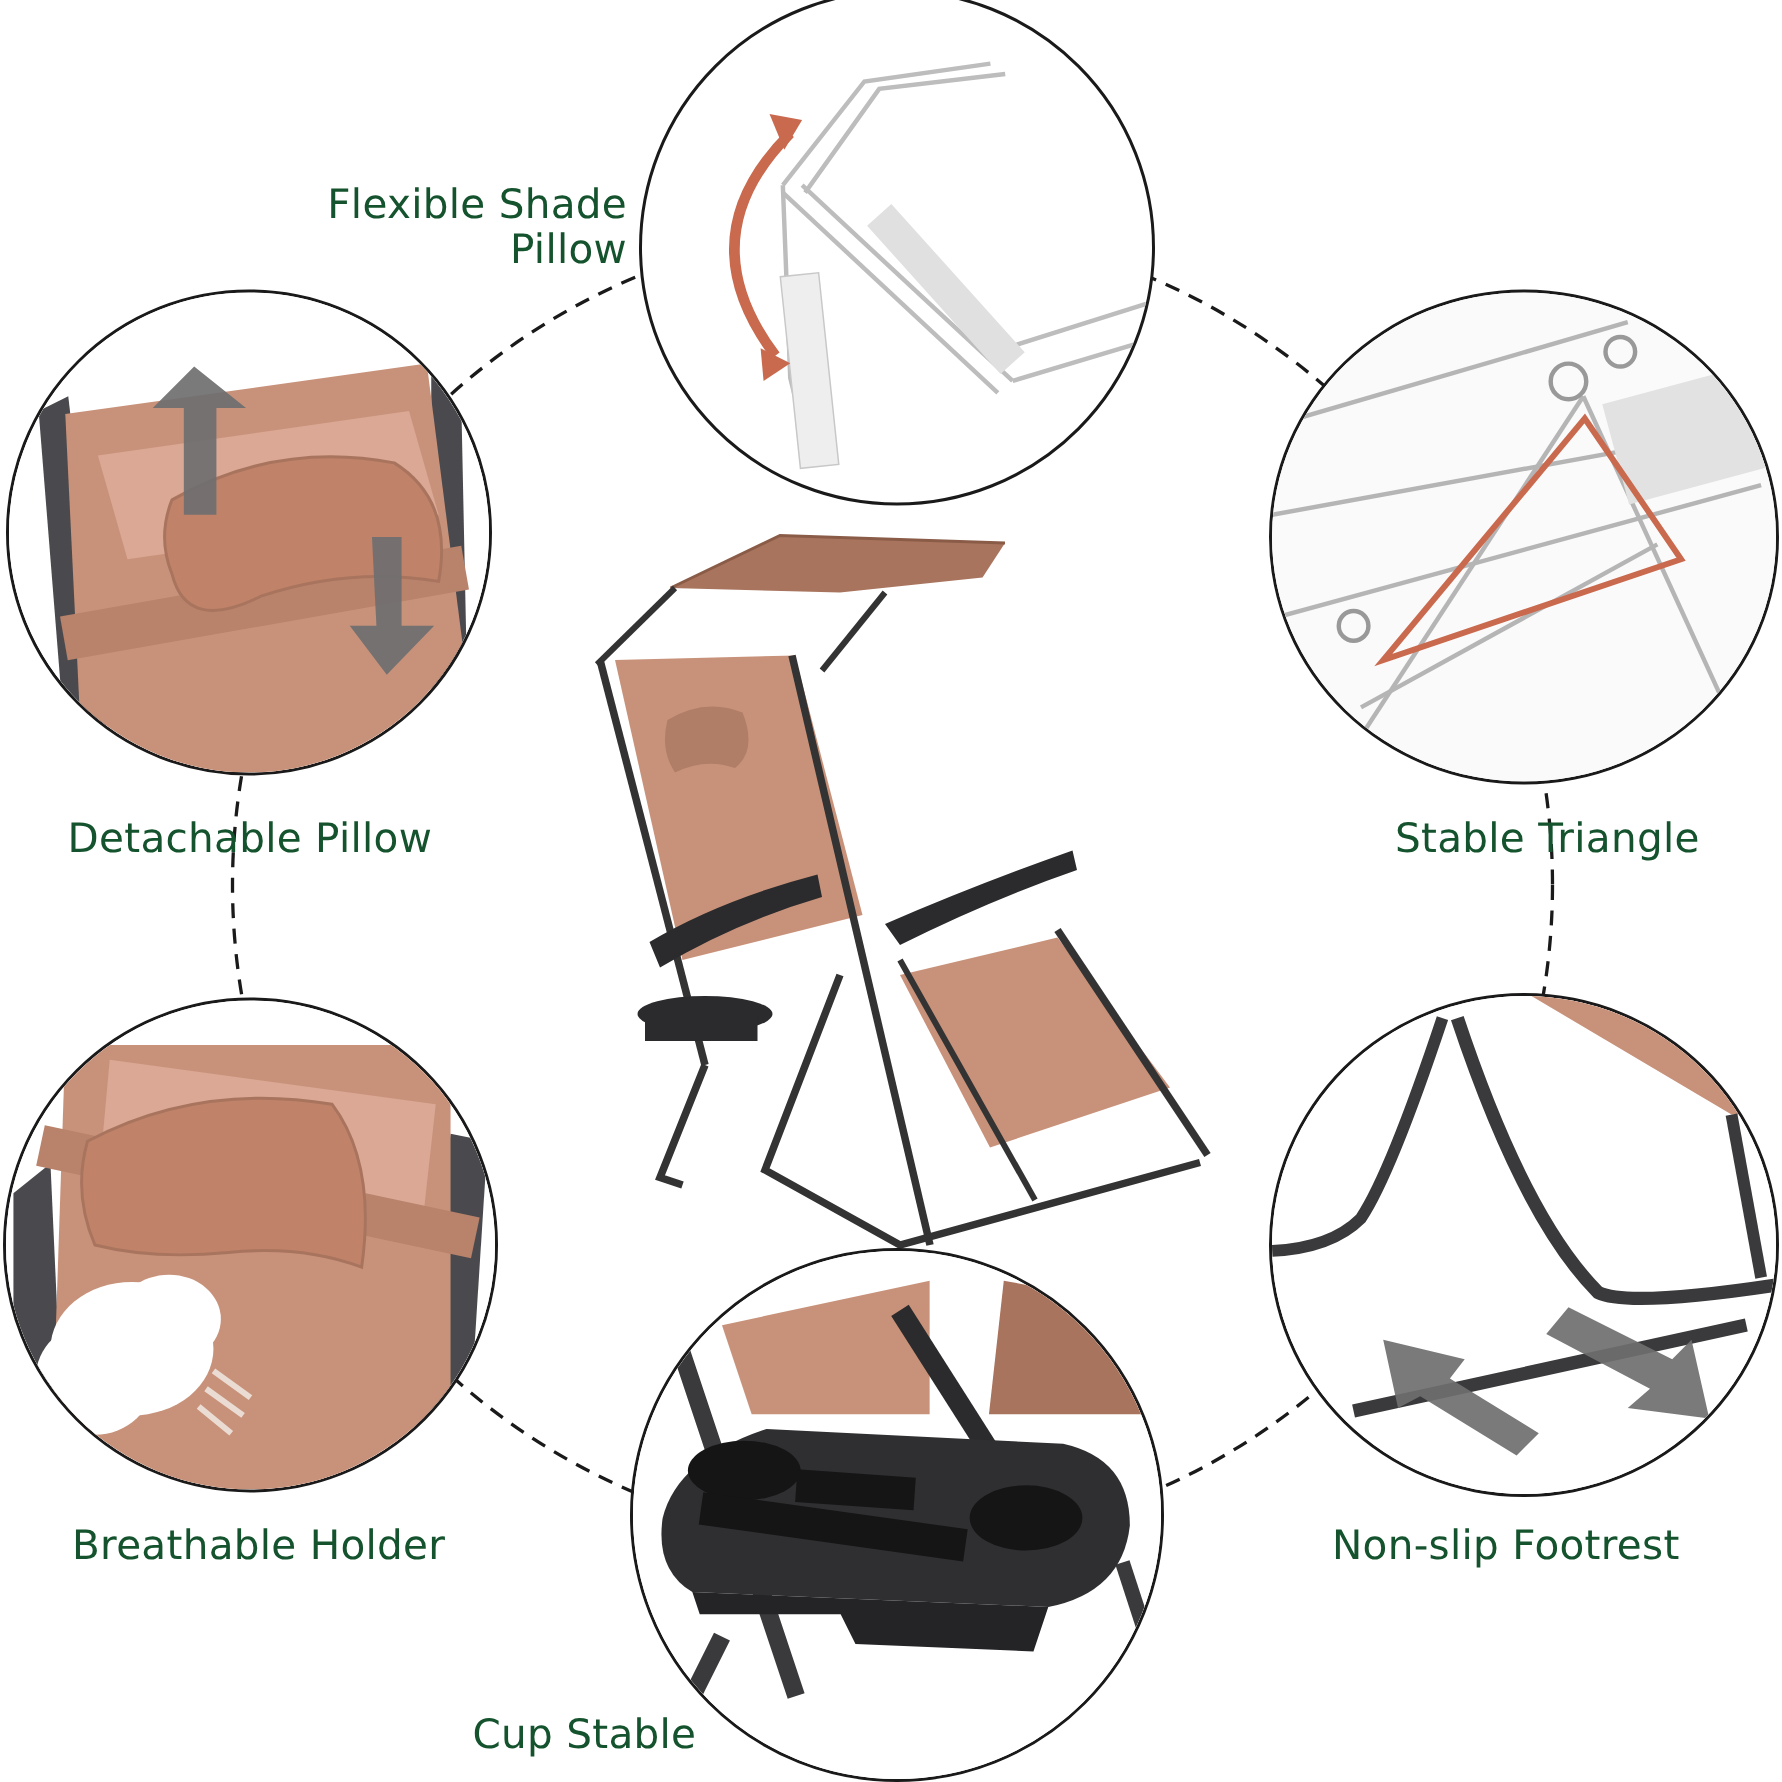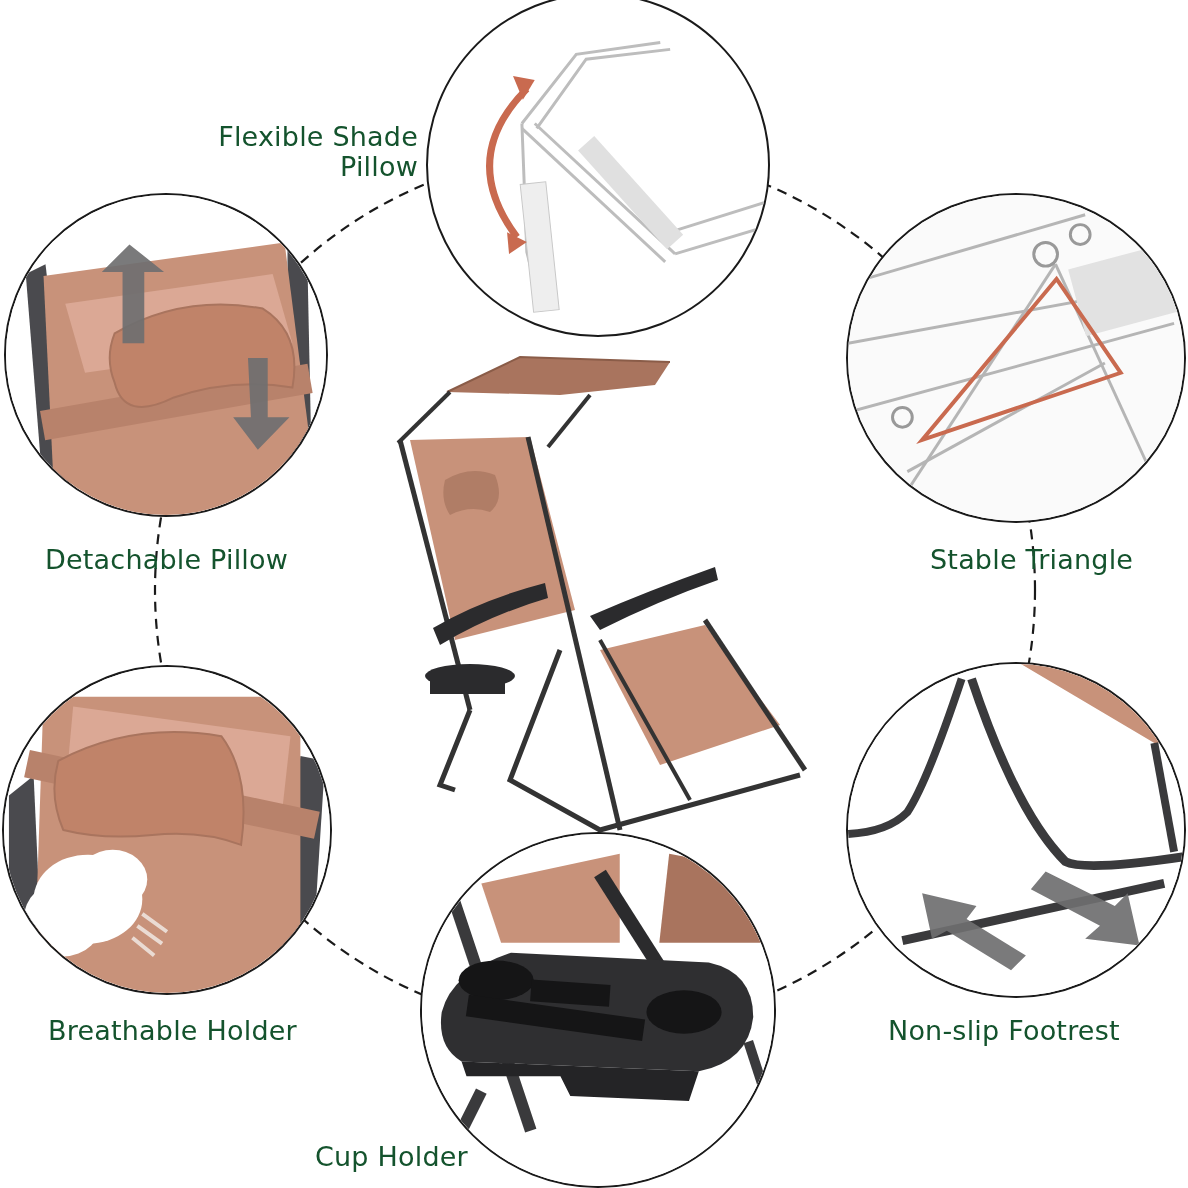--- a/index.html
+++ b/index.html
@@ -158,15 +158,15 @@
       <g>
         <path d="M20 180 Q30 140 90 120 L290 130 Q335 140 335 185 Q330 230 280 240 L40 230 Q15 215 20 180 Z" fill="#2f2f31"></path>
         <path d="M40 230 L280 240 L270 270 L150 265 L140 245 L45 245 Z" fill="#242426"></path>
         <ellipse cx="75" cy="148" rx="38" ry="20" fill="#151516"></ellipse>
         <ellipse cx="265" cy="180" rx="38" ry="22" fill="#151516"></ellipse>
         <rect x="110" y="150" width="80" height="22" fill="#151516" transform="rotate(4 150 161)"></rect>
         <rect x="45" y="175" width="180" height="22" fill="#151516" transform="rotate(8 135 186)"></rect>
       </g>
     </svg>
   </div>
-  <div class="label" style="left:315px; top:1142px;">Cup Holder</div>
+  <div class="label" style="left:315px; top:1142px;">Cup Stable</div>
 
 </div>
 
 </body></html>

